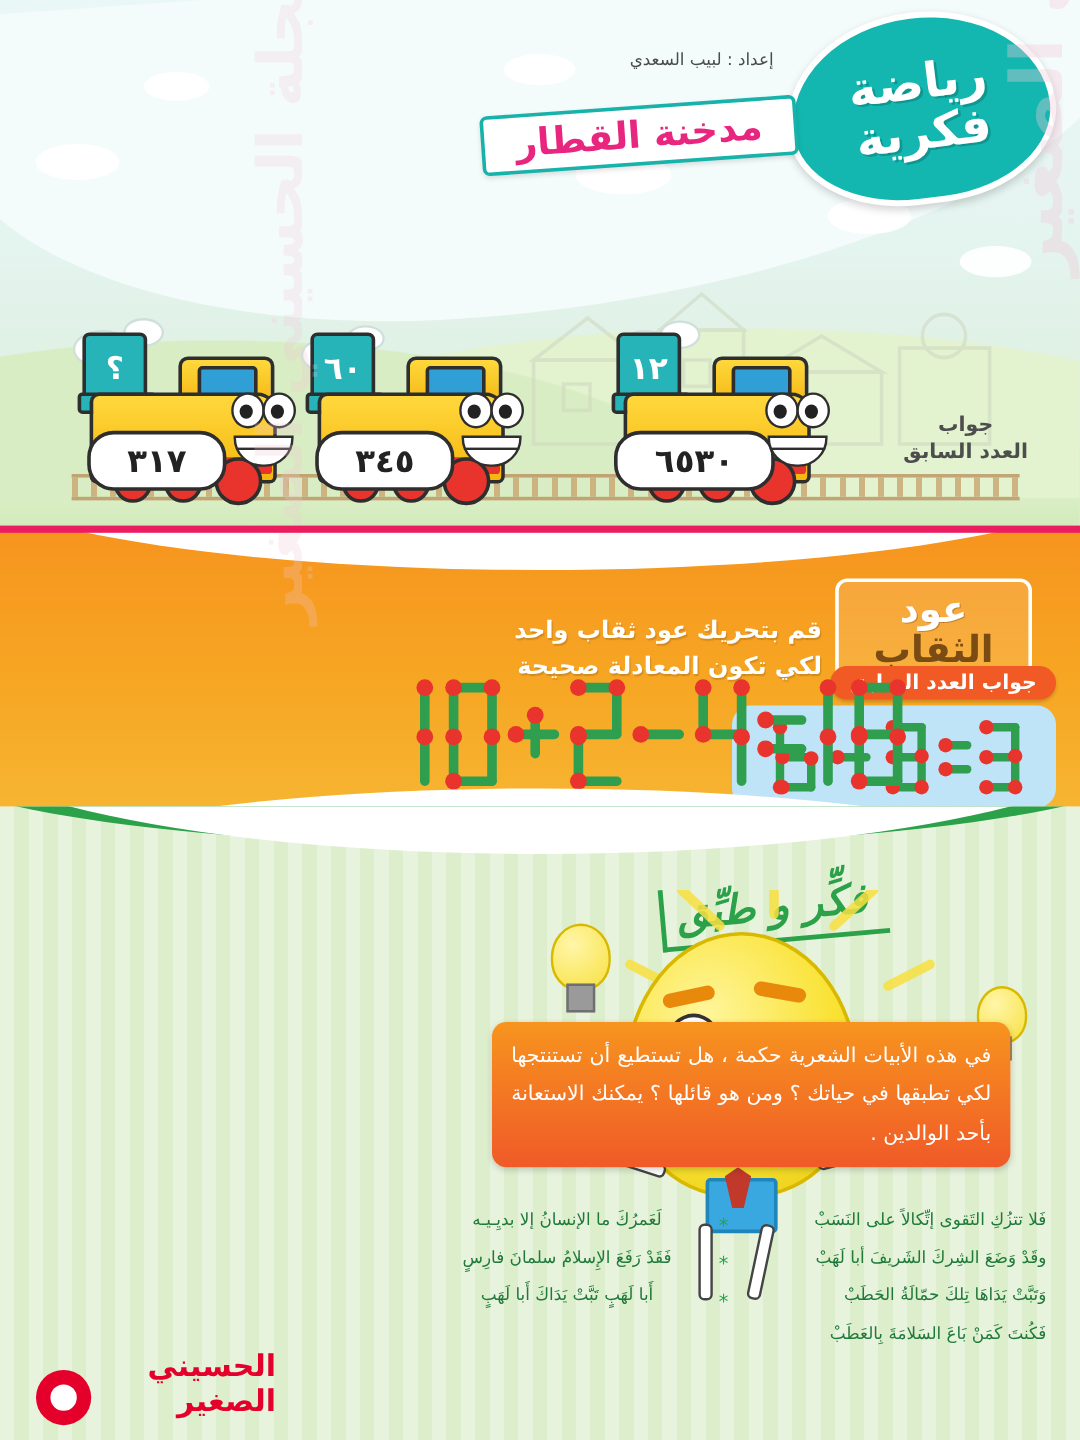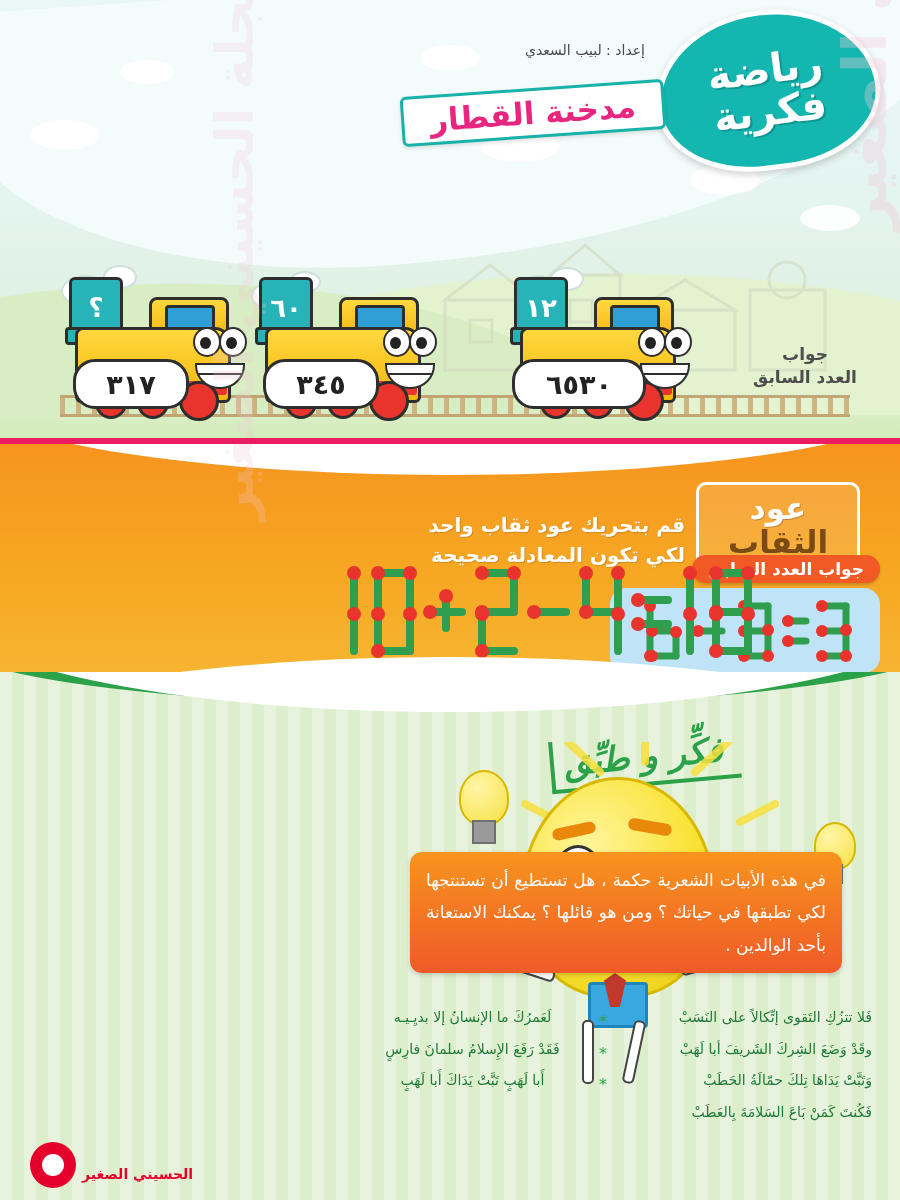--- a/index.html
+++ b/index.html
@@ -272,21 +272,21 @@
     position:absolute;left:30px;bottom:12px;width:200px;height:48px;
   }
   .logo-circle{
     position:absolute;left:0;bottom:0;width:46px;height:46px;border-radius:50%;
     background:#e4002b;
   }
   .logo-circle:after{
     content:"";position:absolute;left:12px;top:12px;width:22px;height:22px;border-radius:50%;background:#fff;
   }
   .logo-text{
-    position:absolute;left:52px;bottom:6px;color:#e4002b;font-size:14px;font-weight:bold;
+    position:absolute;left:52px;bottom:6px;color:#e4002b;font-size:25px;font-weight:bold;
   }
 
   
   .wm{
     position:absolute;color:#f2c9d8;font-size:60px;font-weight:bold;opacity:.35;
     transform:rotate(-90deg);transform-origin:left top;white-space:nowrap;
     pointer-events:none;
   }
 </style>
 </head>

